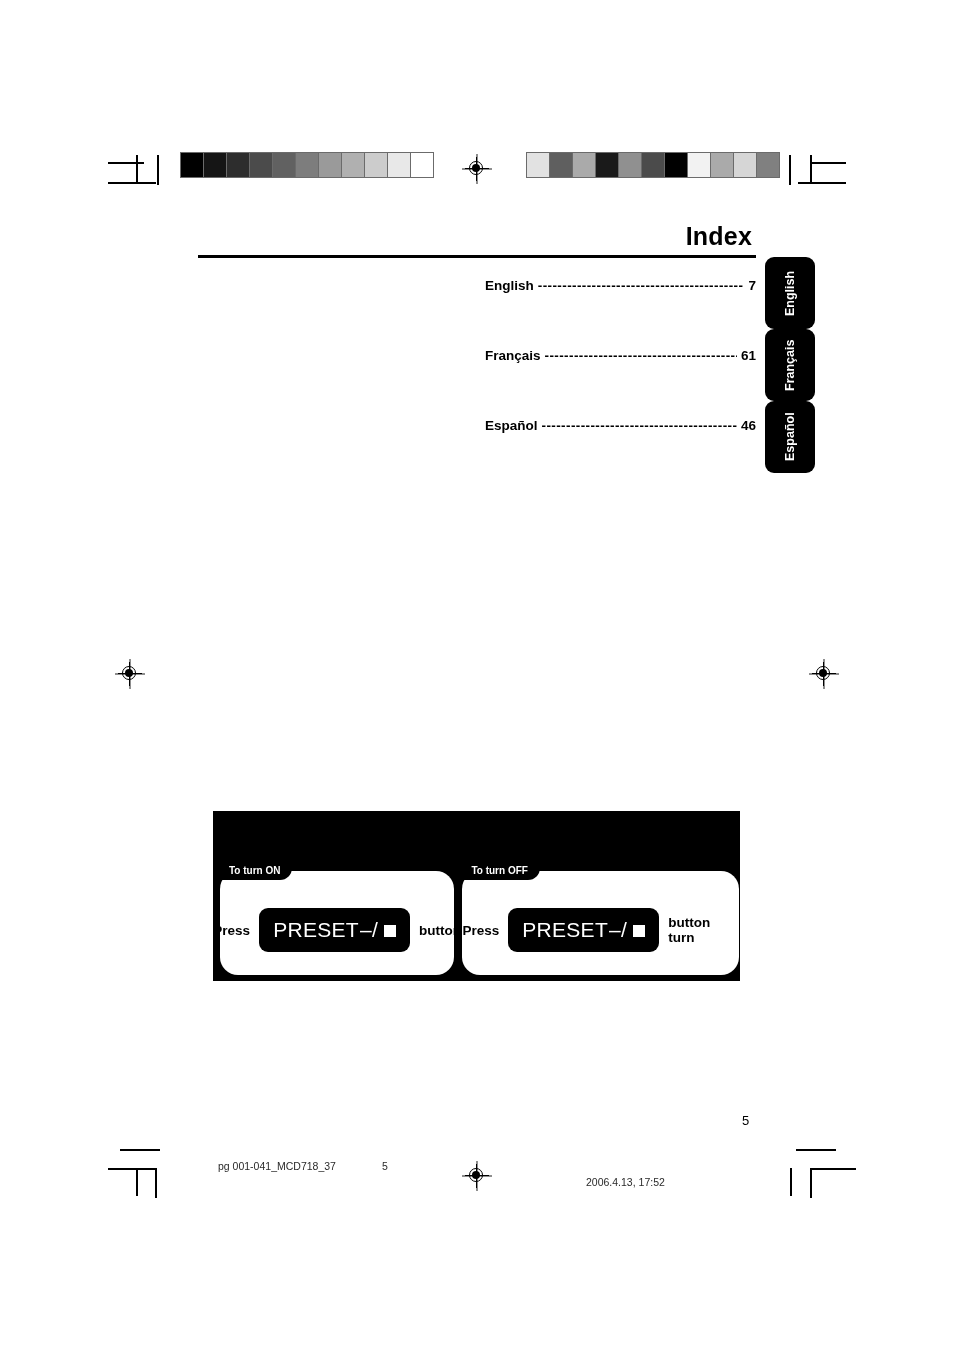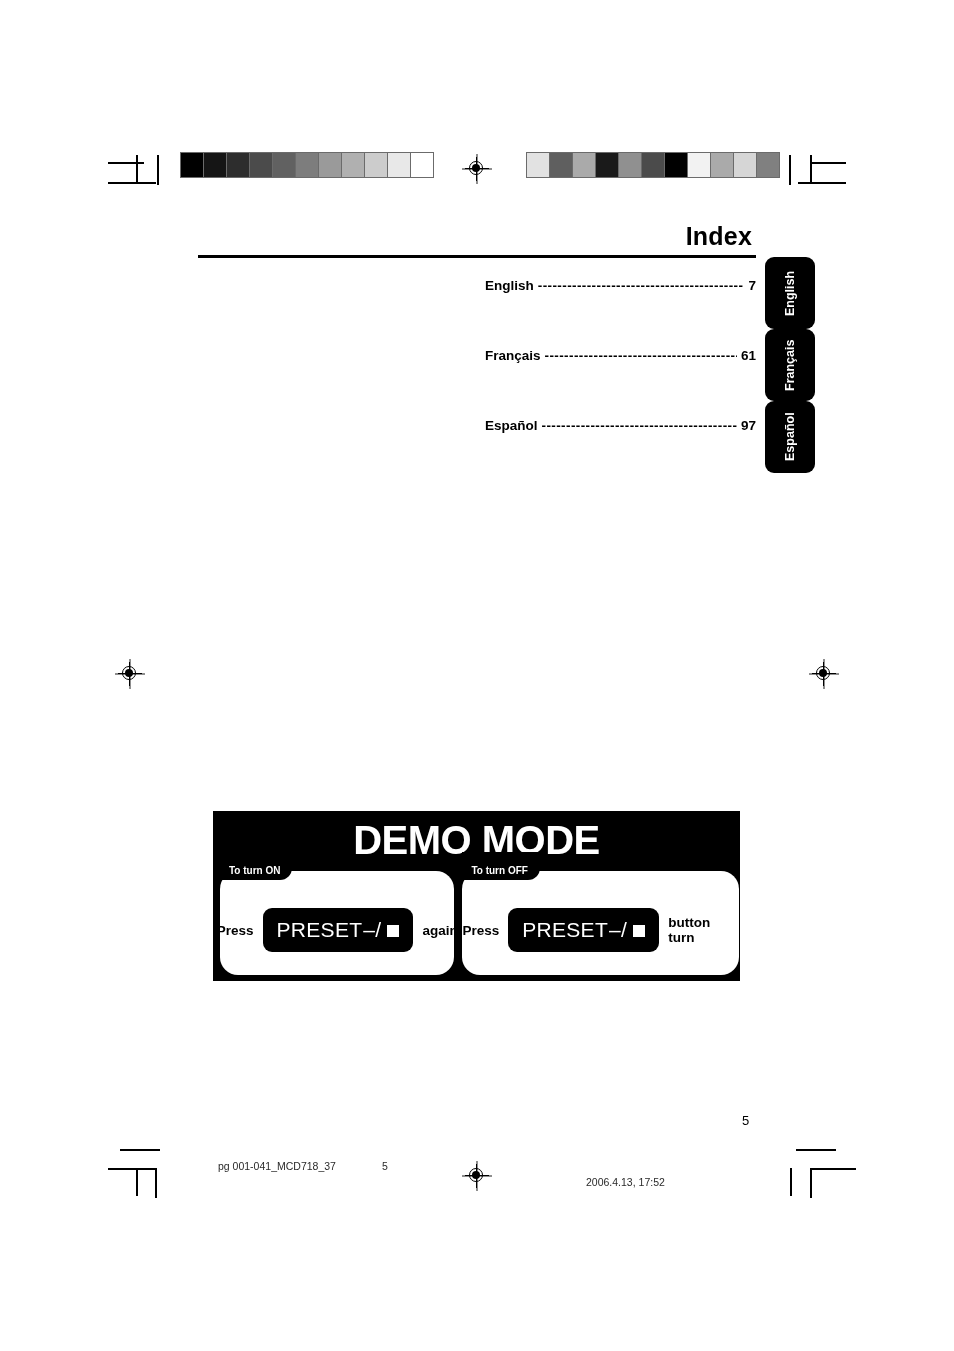--- a/index.html
+++ b/index.html
@@ -351,48 +351,47 @@
         <span class="pnum">7</span>
       </div>
       <div class="index-row">
         <span class="lang">Français</span>
         <span class="leader">--------------------------------------------</span>
         <span class="pnum">61</span>
       </div>
       <div class="index-row">
         <span class="lang">Español</span>
         <span class="leader">---------------------------------------------</span>
-        <span class="pnum">97</span>
+        <span class="pnum">46</span>
       </div>
     </div>
 
   <div class="sidetabs" id="side-tabs">
       <div class="sidetab" style="margin-top: 0px;">
         <span class="vtext">English</span>
       </div>
       <div class="sidetab" style="margin-top: 0px;">
         <span class="vtext">Français</span>
       </div>
       <div class="sidetab" style="margin-top: 0px;">
         <span class="vtext">Español</span>
       </div>
     </div>
 
   <div class="demo">
-    <div class="demo-title">DEMO MODE</div>
     <div class="demo-cards" id="demo-cards">
         <div class="demo-card">
           <div class="card-body">
             <span>Press</span>
             <span class="keycap">
               <span>PRESET</span>
               <span>–/</span>
               <span class="stopsq"></span>
             </span>
-            <span>again</span>
+            <span>button</span>
           </div>
           <div class="card-tab">To turn ON</div>
         </div>
         <div class="demo-card wide">
           <div class="card-body">
             <span>Press</span>
             <span class="keycap">
               <span>PRESET</span>
               <span>–/</span>
               <span class="stopsq"></span>

